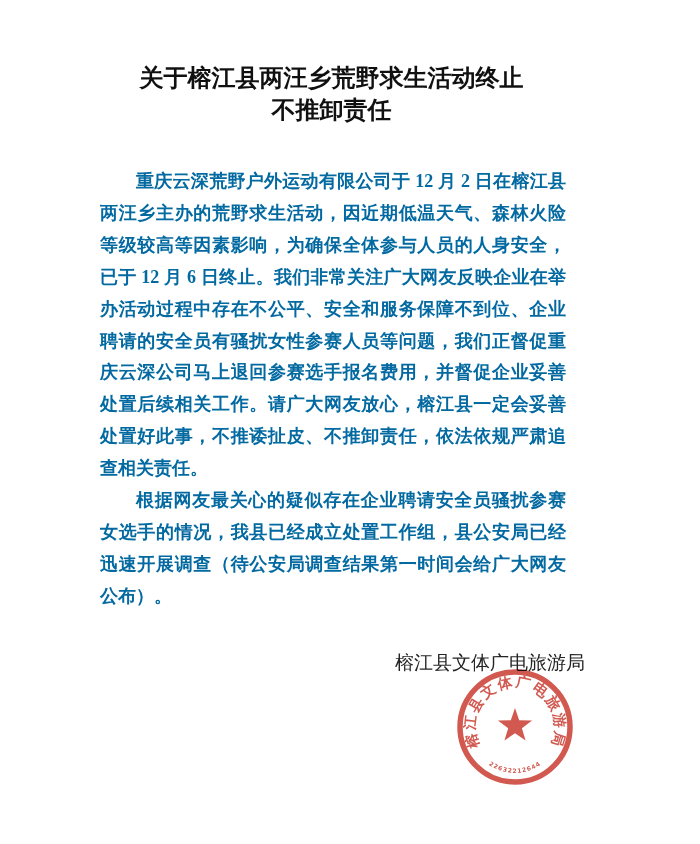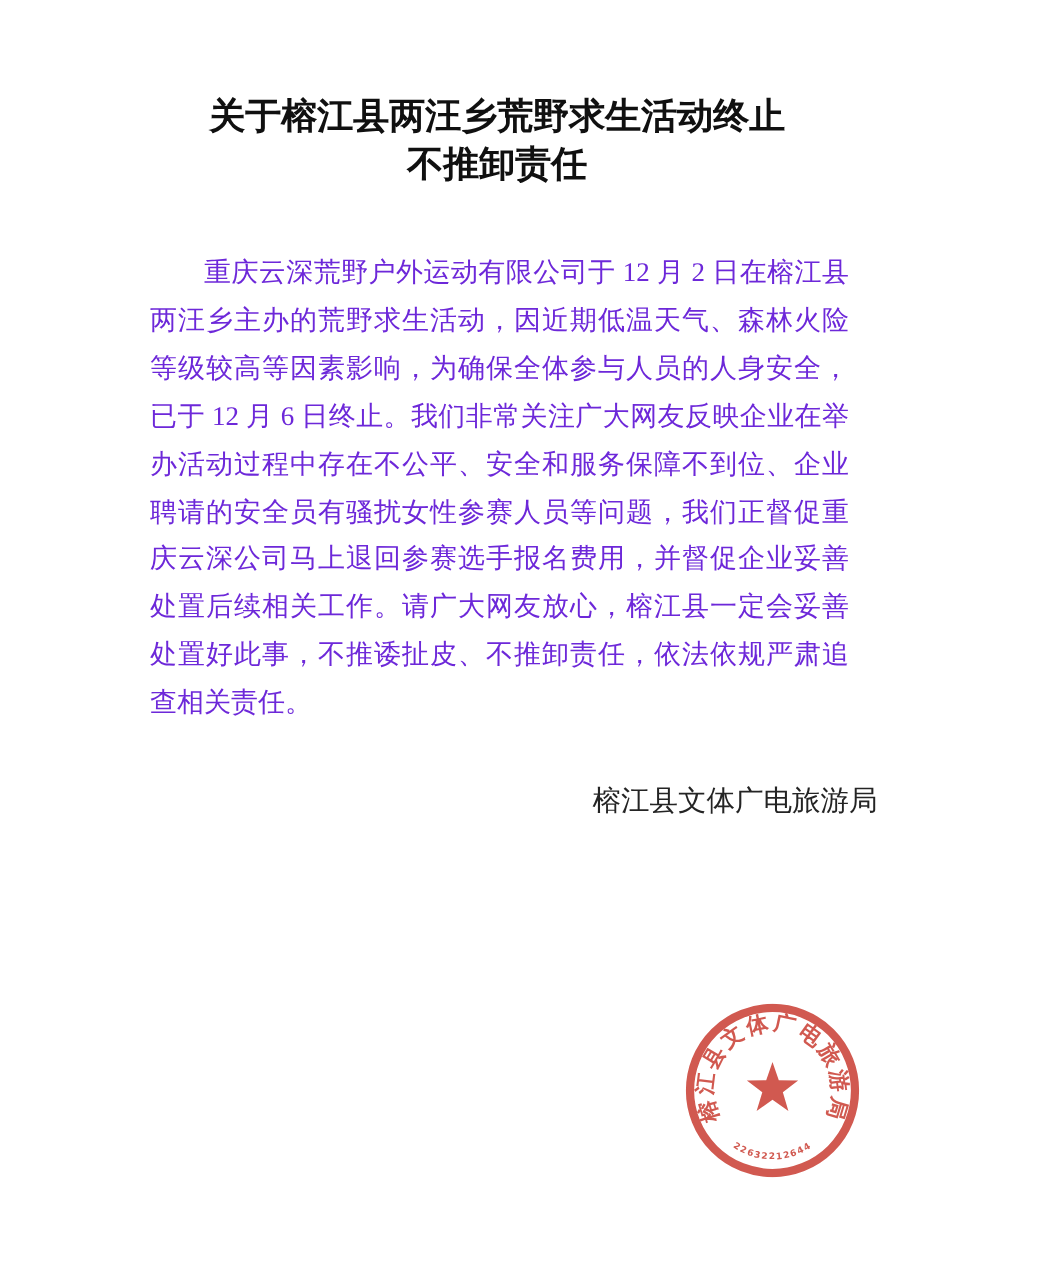--- a/index.html
+++ b/index.html
@@ -26,22 +26,23 @@
     margin: 40px 137px 0 100px;
     width: 466px;
   }
   .doc-body p {
     margin: 0;
     font-size: 18px;
     line-height: 31.9px;
     text-align: justify;
     text-justify: inter-ideograph;
     text-indent: 2em;
-    color: #6d28d9;
+    color: #0369a1;
     word-break: break-all;
+    font-weight: bold;
   }
   .sig-block {
     margin-top: 34px;
     padding-right: 115px;
     text-align: right;
     font-size: 19px;
     color: #242424;
   }
   .sig-org { line-height: 31px; }
   .sig-date { line-height: 31px; padding-right: 7px; }
@@ -76,20 +77,21 @@
 
 <div class="page">
 
   <h1 class="doc-title">
     <div>关于榕江县两汪乡荒野求生活动终止</div>
     <div>不推卸责任</div>
   </h1>
 
   <div class="doc-body">
     <p>重庆云深荒野户外运动有限公司于 12 月 2 日在榕江县两汪乡主办的荒野求生活动，因近期低温天气、森林火险等级较高等因素影响，为确保全体参与人员的人身安全，已于 12 月 6 日终止。我们非常关注广大网友反映企业在举办活动过程中存在不公平、安全和服务保障不到位、企业聘请的安全员有骚扰女性参赛人员等问题，我们正督促重庆云深公司马上退回参赛选手报名费用，并督促企业妥善处置后续相关工作。请广大网友放心，榕江县一定会妥善处置好此事，不推诿扯皮、不推卸责任，依法依规严肃追查相关责任。</p>
+    <p>根据网友最关心的疑似存在企业聘请安全员骚扰参赛女选手的情况，我县已经成立处置工作组，县公安局已经迅速开展调查（待公安局调查结果第一时间会给广大网友公布）。</p>
   </div>
 
   <div class="sig-block">
     <div class="sig-org">榕江县文体广电旅游局</div>
   </div>
 
   <div class="seal">
     <svg viewBox="0 0 116 116" xmlns="http://www.w3.org/2000/svg">
       <defs>
         <path id="sealTopArc" d="M 23.4,78 A 40,40 0 1 1 92.6,78" fill="none"></path>

